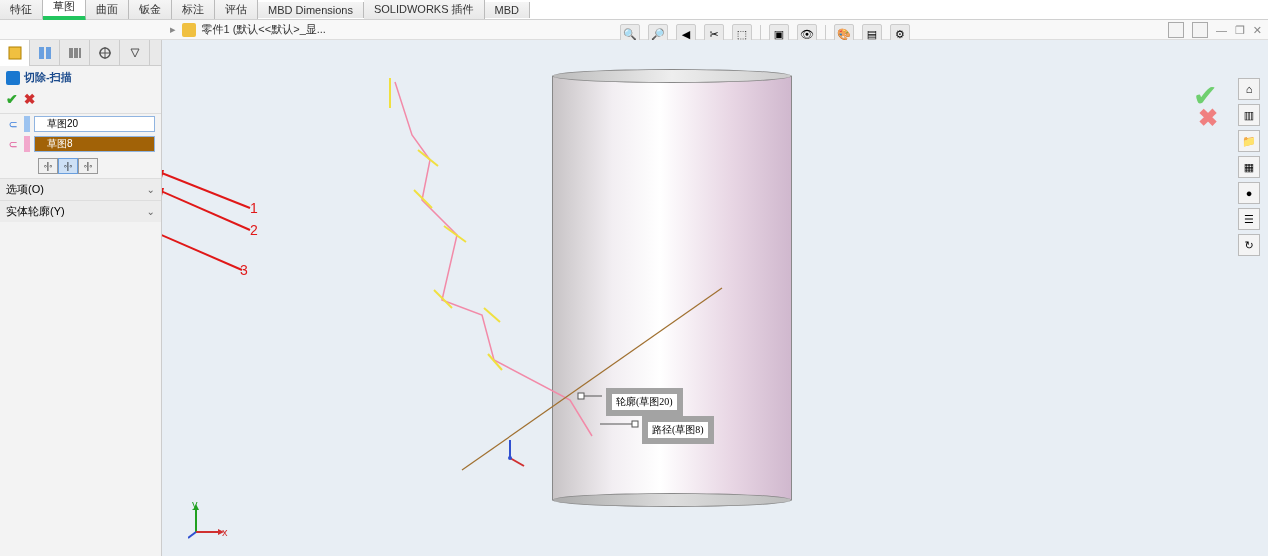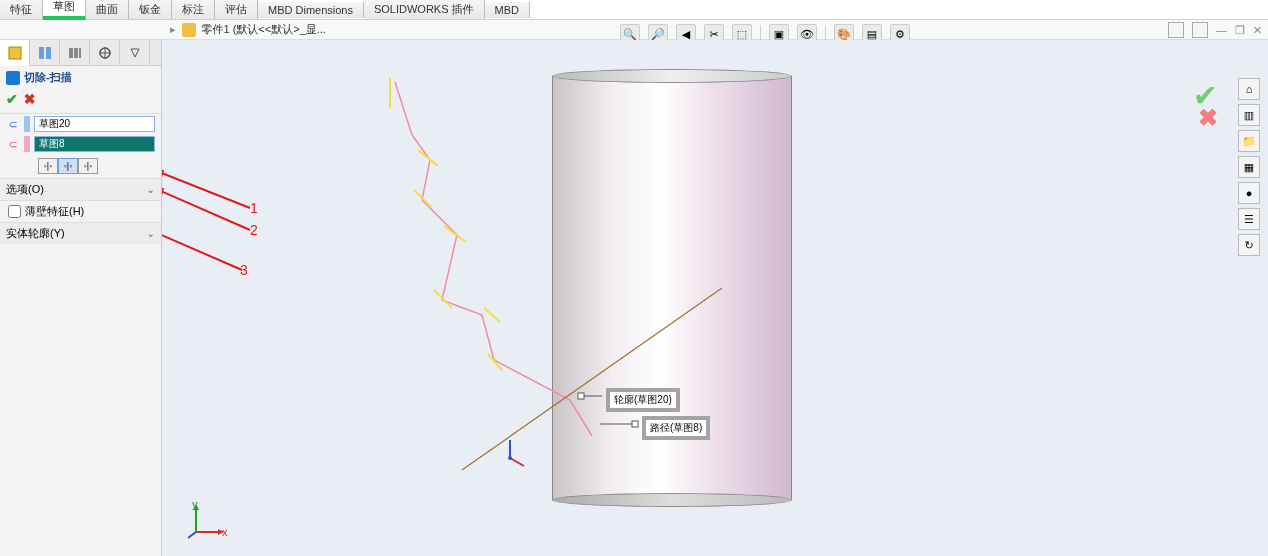--- a/index.html
+++ b/index.html
@@ -54,22 +54,22 @@
 .chevron { font-size: 10px; color: #666; }
 
 .radios { padding: 2px 0 4px 22px; }
 .radio-row { display: flex; align-items: center; gap: 4px; padding: 1px 0; }
 .radio-row input { margin: 0; }
 
 .field-row { display: flex; align-items: center; gap: 4px; padding: 2px 6px; }
 .field-icon { width: 14px; height: 14px; display:flex; align-items:center; justify-content:center;}
 .field-icon.blue { color: #3a7edc; }
 .field-icon.pink { color: #e05a9a; }
-.field-box { flex: 1; height: 16px; border: 1px solid #90b4e0; background: #fff; padding-left: 4px; display:flex; align-items:center; font-size:10px; }
-.field-box.selected { background: #0f766e; color: #fff; }
+.field-box { flex: 1; height: 16px; border: 1px solid #90b4e0; background: #fff; padding-left: 12px; display:flex; align-items:center; font-size:10px; }
+.field-box.selected { background: #a16207; color: #fff; }
 .pink-strip { width: 6px; height: 16px; background: #f2a8cc; }
 .blue-strip { width: 6px; height: 16px; background: #9cc3f0; }
 
 .toggle-row { display:flex; gap:0; padding: 4px 0 4px 38px; }
 .toggle-btn { width: 20px; height: 16px; border: 1px solid #999; background: #f0f0f0; cursor:pointer; display: flex; align-items: center; justify-content: center; font-size: 9px;}
 .toggle-btn.active { background: #cde0f5; border-color: #6a9edc; }
 
 .checkbox-row { display:flex; align-items:center; gap:4px; padding: 3px 8px; }
 
 
@@ -78,21 +78,21 @@
 
 .cylinder { position: absolute; left: 390px; top: 36px; width: 240px; height: 424px; }
 .cyl-body { position:absolute; inset:0; background: linear-gradient(90deg, #c8c4c6 0%, #f2eef2 25%, #ffffff 45%, #e8d6e4 75%, #d0b8ce 100%); border-left:1px solid #888; border-right:1px solid #888;}
 .cyl-top { position:absolute; top:-7px; left:0; right:0; height:14px; border-radius: 50%; background: linear-gradient(90deg,#bbb,#eee,#ccc); border:1px solid #888;}
 .cyl-bot { position:absolute; bottom:-7px; left:0; right:0; height:14px; border-radius: 50%; background: linear-gradient(90deg,#aaa,#ddd,#bbb); border:1px solid #888;}
 
 
 .overlay { position: absolute; left: 0; top: 0; width: 100%; height: 100%; pointer-events: none; }
 
 
-.callout { position: absolute; background: #fff; border: 4px solid #a3a3a3; padding: 1px 4px; font-size: 10px; white-space: nowrap; pointer-events: auto; }
+.callout { position: absolute; background: #fff; border: 6px solid #a3a3a3; padding: 1px 4px; font-size: 10px; white-space: nowrap; pointer-events: auto; font-family: Liberation Serif, serif; }
 
 
 .anno-num { position: absolute; color: #e01818; font-size: 14px; font-weight: 500; }
 
 
 .triad { position: absolute; left: 26px; bottom: 16px; width: 40px; height: 40px; }
 </style>
 </head>
 <body>
 
@@ -202,26 +202,20 @@
       </div>
     </div>
 
     <div class="section">
       <div class="section-hdr">
         <span>选项(O)</span>
         <span class="chevron">⌄</span>
       </div>
     </div>
 
-    <div class="section">
-      <div class="checkbox-row">
-        <input type="checkbox" style="">
-        <span>薄壁特征(H)</span>
-      </div>
-    </div>
 
     <div class="section">
       <div class="section-hdr">
         <span>实体轮廓(Y)</span>
         <span class="chevron">⌄</span>
       </div>
     </div>
   </div>
 
   <div class="viewport">

